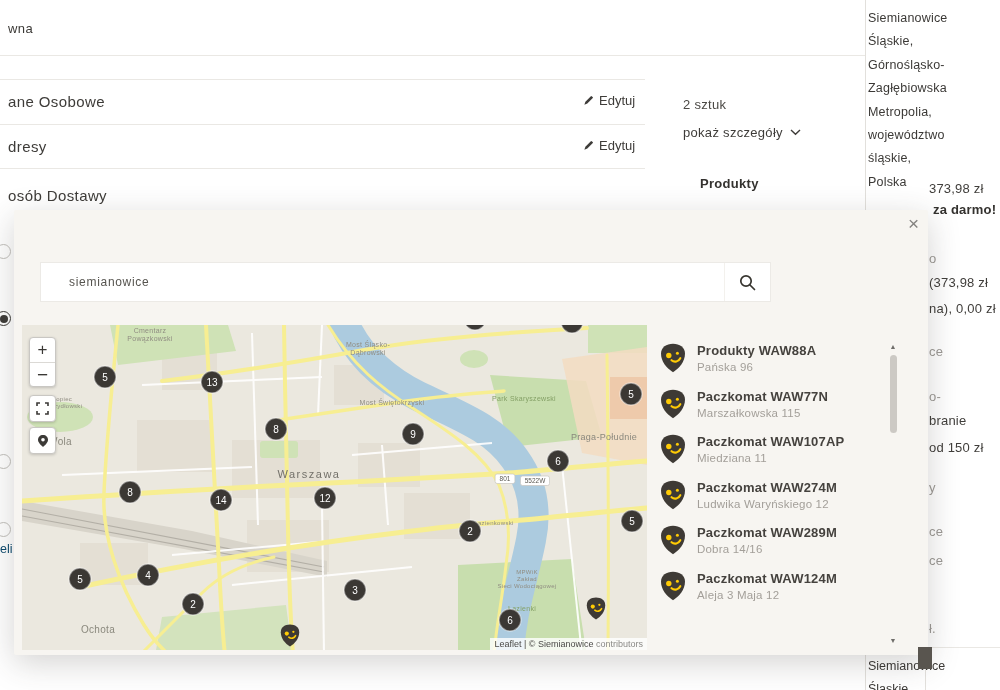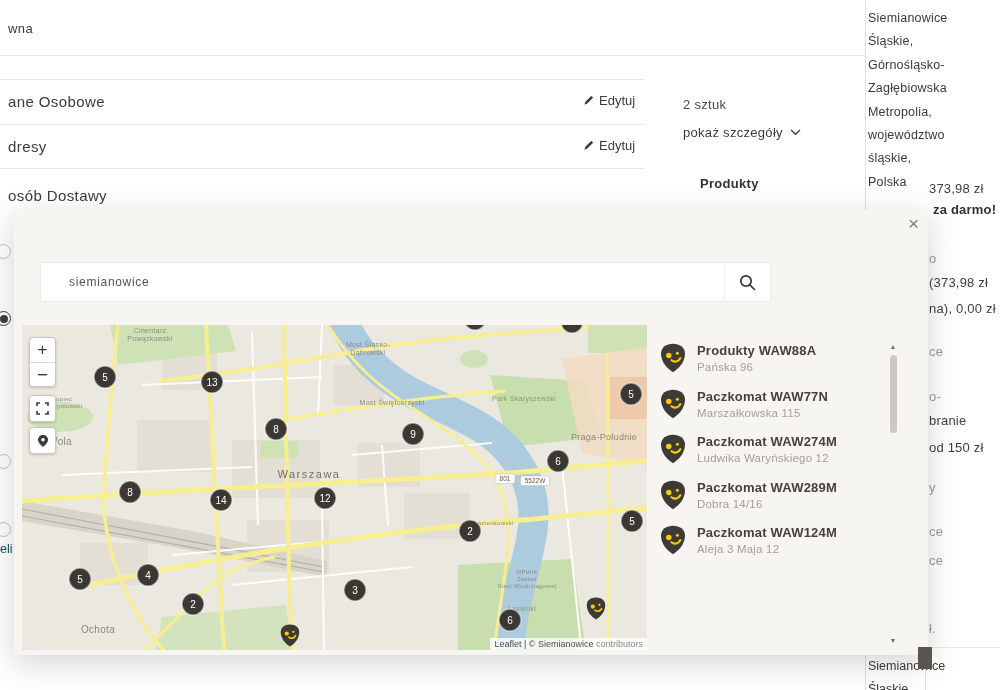--- a/index.html
+++ b/index.html
@@ -351,20 +351,29 @@
   <div class="locker" data-interactable="true">
     <svg width="26" height="30" viewBox="0 0 26 30" data-interactable="false">
             <use href="#ppin"></use>
           </svg>
     <div>
       <div class="locker-name" data-interactable="false">Paczkomat WAW77N</div>
       <div class="locker-addr" data-interactable="false">Marszałkowska 115</div>
     </div>
   </div>
 
+  <div class="locker" data-interactable="true">
+    <svg width="26" height="30" viewBox="0 0 26 30" data-interactable="false">
+            <use href="#ppin"></use>
+          </svg>
+    <div>
+      <div class="locker-name" data-interactable="false">Paczkomat WAW107AP</div>
+      <div class="locker-addr" data-interactable="false">Miedziana 11</div>
+    </div>
+  </div>
 
   <div class="locker" data-interactable="true">
     <svg width="26" height="30" viewBox="0 0 26 30" data-interactable="false">
             <use href="#ppin"></use>
           </svg>
     <div>
       <div class="locker-name" data-interactable="false">Paczkomat WAW274M</div>
       <div class="locker-addr" data-interactable="false">Ludwika Waryńskiego 12</div>
     </div>
   </div>

